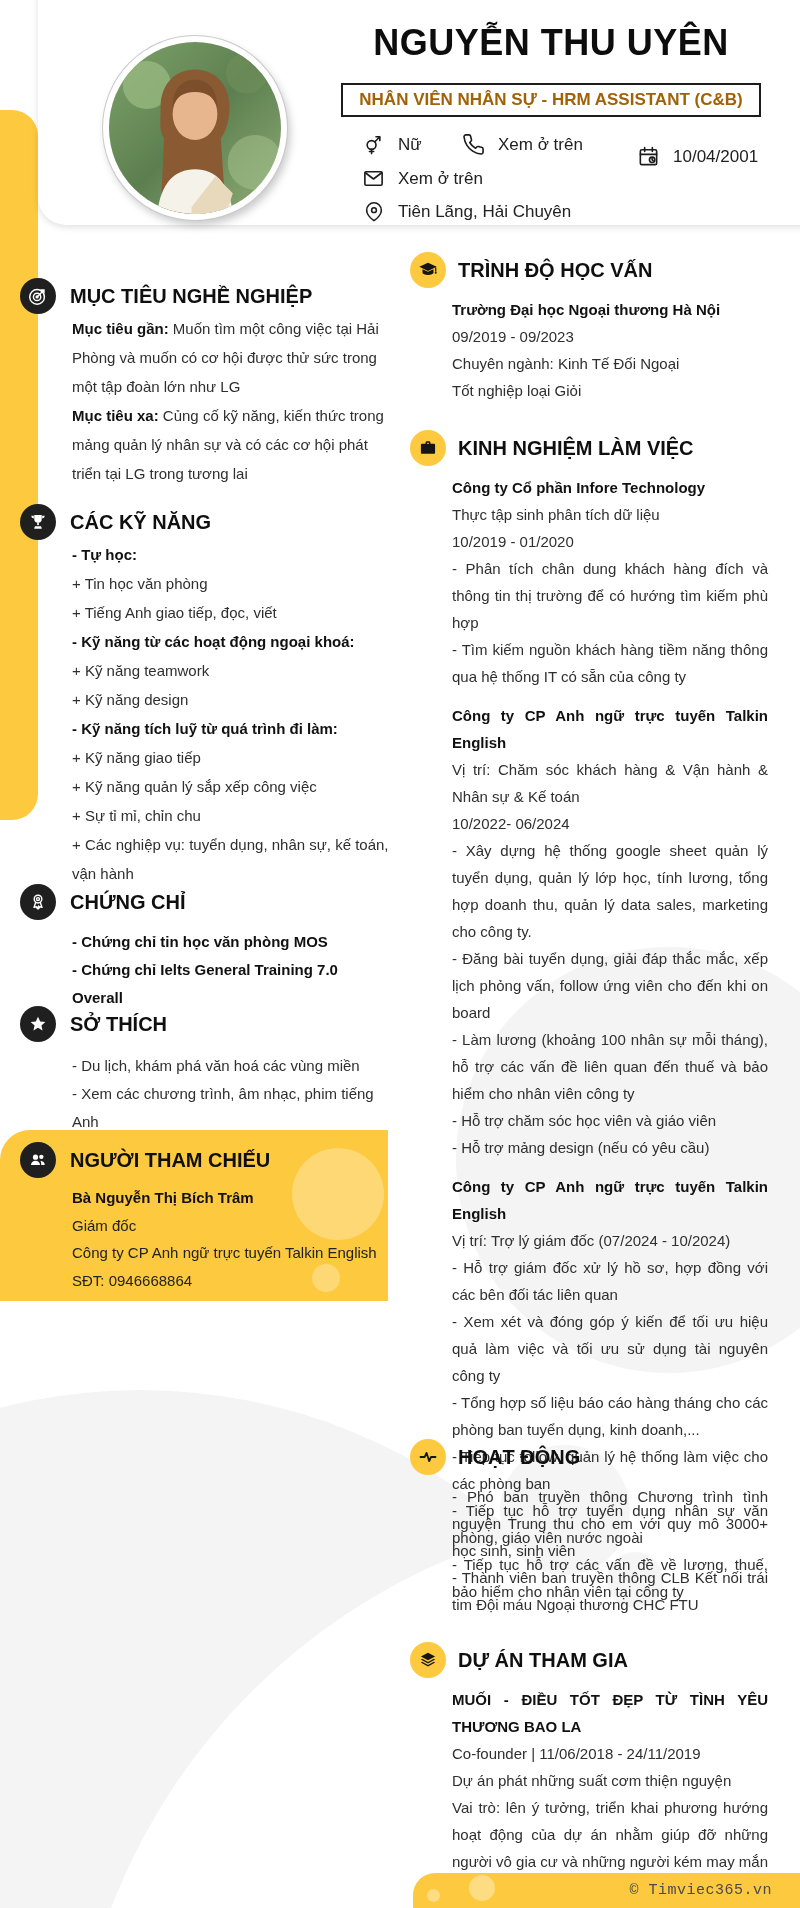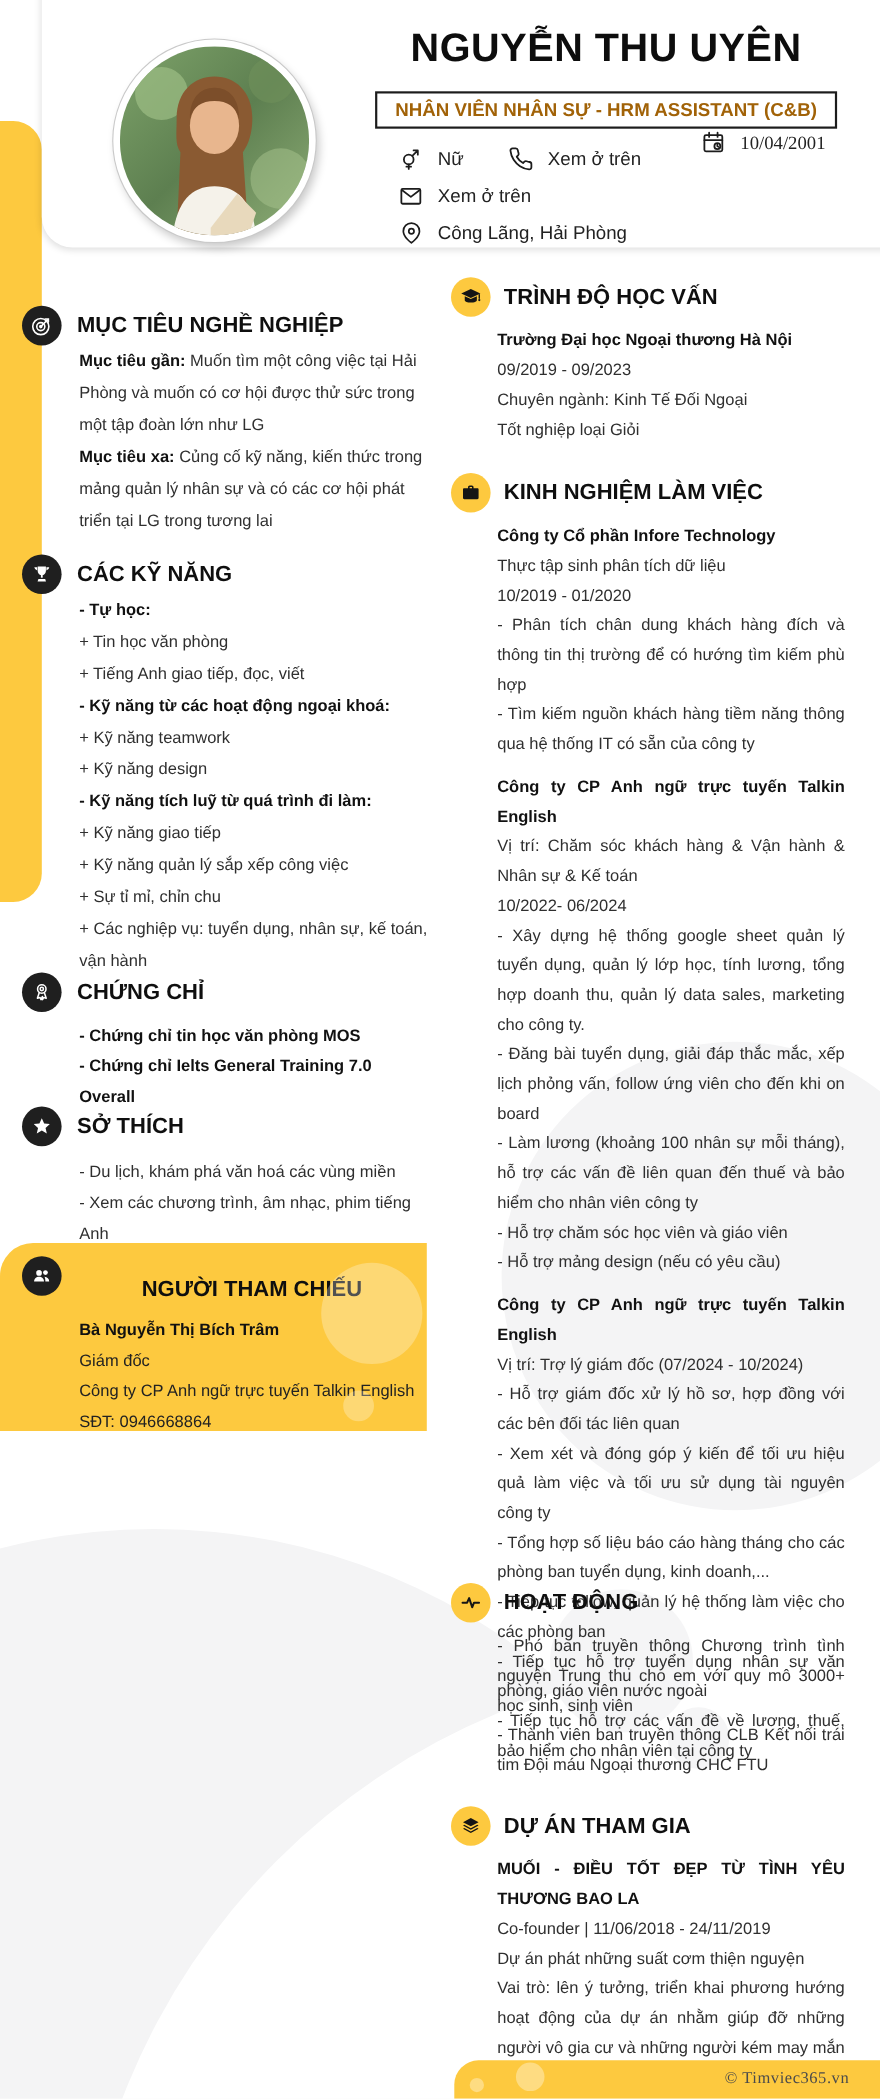--- a/index.html
+++ b/index.html
@@ -49,31 +49,31 @@
   .sec-right .sec-body{padding-left:44px;font-size:15px;line-height:27px;color:#2f2f2f;text-align:justify;}
   .sec-body p{margin:0;}
   .bold{font-weight:700;color:#111;}
   .cert-line{font-weight:700;color:#111;line-height:28px;}
   .hob-line{line-height:28px;}
   .skill-line{line-height:29px;}
   
   .ref-box{left:0;top:1130px;width:388px;height:171px;background:#FDC93F;
     border-radius:30px 0 0 0;overflow:hidden;z-index:3;}
   .ref-box .badge{left:20px;top:12px;}
-  .ref-box .sec-head{margin-left:70px;margin-top:24px;line-height:36px;text-align:center;}
+  .ref-box .sec-head{margin-left:70px;margin-top:12px;line-height:36px;}
   .ref-body{padding:6px 10px 0 72px;font-size:15px;line-height:27.5px;color:#222;}
   .ref-circle{position:absolute;border-radius:50%;background:rgba(255,255,255,.28);}
   
   .job{margin-top:12px;}
   .job:first-child{margin-top:8px;}
   .company{font-weight:700;color:#111;}
   
   .footer-bar{left:413px;top:1873px;width:387px;height:35px;background:#FDC93F;
     border-radius:22px 0 0 0;z-index:4;display:flex;align-items:center;justify-content:flex-end;
-    padding-right:28px;box-sizing:border-box;font-family:Liberation Serif, serif;
+    padding-right:28px;box-sizing:border-box;font-family:Liberation Mono, monospace;
     font-size:15px;color:#4b4b4b;letter-spacing:.5px;overflow:hidden;}
   .foot-circle{position:absolute;border-radius:50%;background:rgba(255,255,255,.35);}
 </style>
 </head>
 <body>
 
 <div class="bg-circle bgA"></div>
 <div class="bg-circle bgC"></div>
 <div class="bg-circle bgB"></div>
 <div class="bg-circle bgD"></div>
@@ -110,42 +110,42 @@
       <path d="M13.4 9.1L18.6 3.9M14.6 3.9h4v4M10 17.1v4.4M7.8 19.3h4.4"></path>
   </svg>
   <span>Nữ</span>
 </div>
 <div class="c-item" style="left:462px;top:133px;">
   <svg width="23" height="23" viewBox="0 0 24 24" fill="none" stroke="#1c1c1c" stroke-width="1.7" stroke-linecap="round" stroke-linejoin="round">
     <path d="M22 16.92v3a2 2 0 0 1-2.18 2 19.79 19.79 0 0 1-8.63-3.07 19.5 19.5 0 0 1-6-6 19.79 19.79 0 0 1-3.07-8.67A2 2 0 0 1 4.11 2h3a2 2 0 0 1 2 1.72 12.84 12.84 0 0 0 .7 2.81 2 2 0 0 1-.45 2.11L8.09 9.91a16 16 0 0 0 6 6l1.27-1.27a2 2 0 0 1 2.11-.45 12.84 12.84 0 0 0 2.81.7A2 2 0 0 1 22 16.92z"></path>
   </svg>
   <span>Xem ở trên</span>
 </div>
-<div class="c-item" style="left:637px;top:118px;font-family:Liberation Serif, serif;">
+<div class="c-item" style="left:637px;top:145px;">
   <svg width="23" height="23" viewBox="0 0 24 24" fill="none" stroke="#1c1c1c" stroke-width="1.7" stroke-linecap="round" stroke-linejoin="round">
     <rect x="3.5" y="5" width="17" height="15.5" rx="1.5"></rect>
       <path d="M8 2.8v4M16 2.8v4M3.5 9.8h17"></path>
     <circle cx="15.8" cy="15.5" r="2.8"></circle>
       <path d="M15.8 14.2v1.3l1 .7"></path>
   </svg>
   <span>10/04/2001</span>
 </div>
 <div class="c-item" style="left:362px;top:167px;">
   <svg width="23" height="23" viewBox="0 0 24 24" fill="none" stroke="#1c1c1c" stroke-width="1.7" stroke-linecap="round" stroke-linejoin="round">
     <rect x="3" y="5" width="18" height="14" rx="1.2"></rect>
       <path d="M3.5 6l8.5 6.5L20.5 6"></path>
   </svg>
   <span>Xem ở trên</span>
 </div>
 <div class="c-item" style="left:363px;top:201px;">
   <svg width="22" height="22" viewBox="0 0 24 24" fill="none" stroke="#1c1c1c" stroke-width="1.7" stroke-linecap="round" stroke-linejoin="round">
     <path d="M20 10c0 6-8 11.5-8 11.5S4 16 4 10a8 8 0 0 1 16 0z"></path>
       <circle cx="12" cy="10" r="2.6"></circle>
   </svg>
-  <span>Công Lãng, Hải Phòng</span>
+  <span>Tiên Lãng, Hải Chuyên</span>
 </div>
 
 <div class="sec sec-left" style="top:254px;">
   <div class="badge badge-dark">
     <svg width="22" height="22" viewBox="0 0 24 24" fill="none" stroke="#fff" stroke-width="1.6" stroke-linecap="round">
       <circle cx="11" cy="13" r="8"></circle>
         <circle cx="11" cy="13" r="4"></circle>
         <circle cx="11" cy="13" r="1" fill="#fff"></circle>
       <path d="M11 13l7-7M15.5 5.5h3v3"></path>
     </svg>

